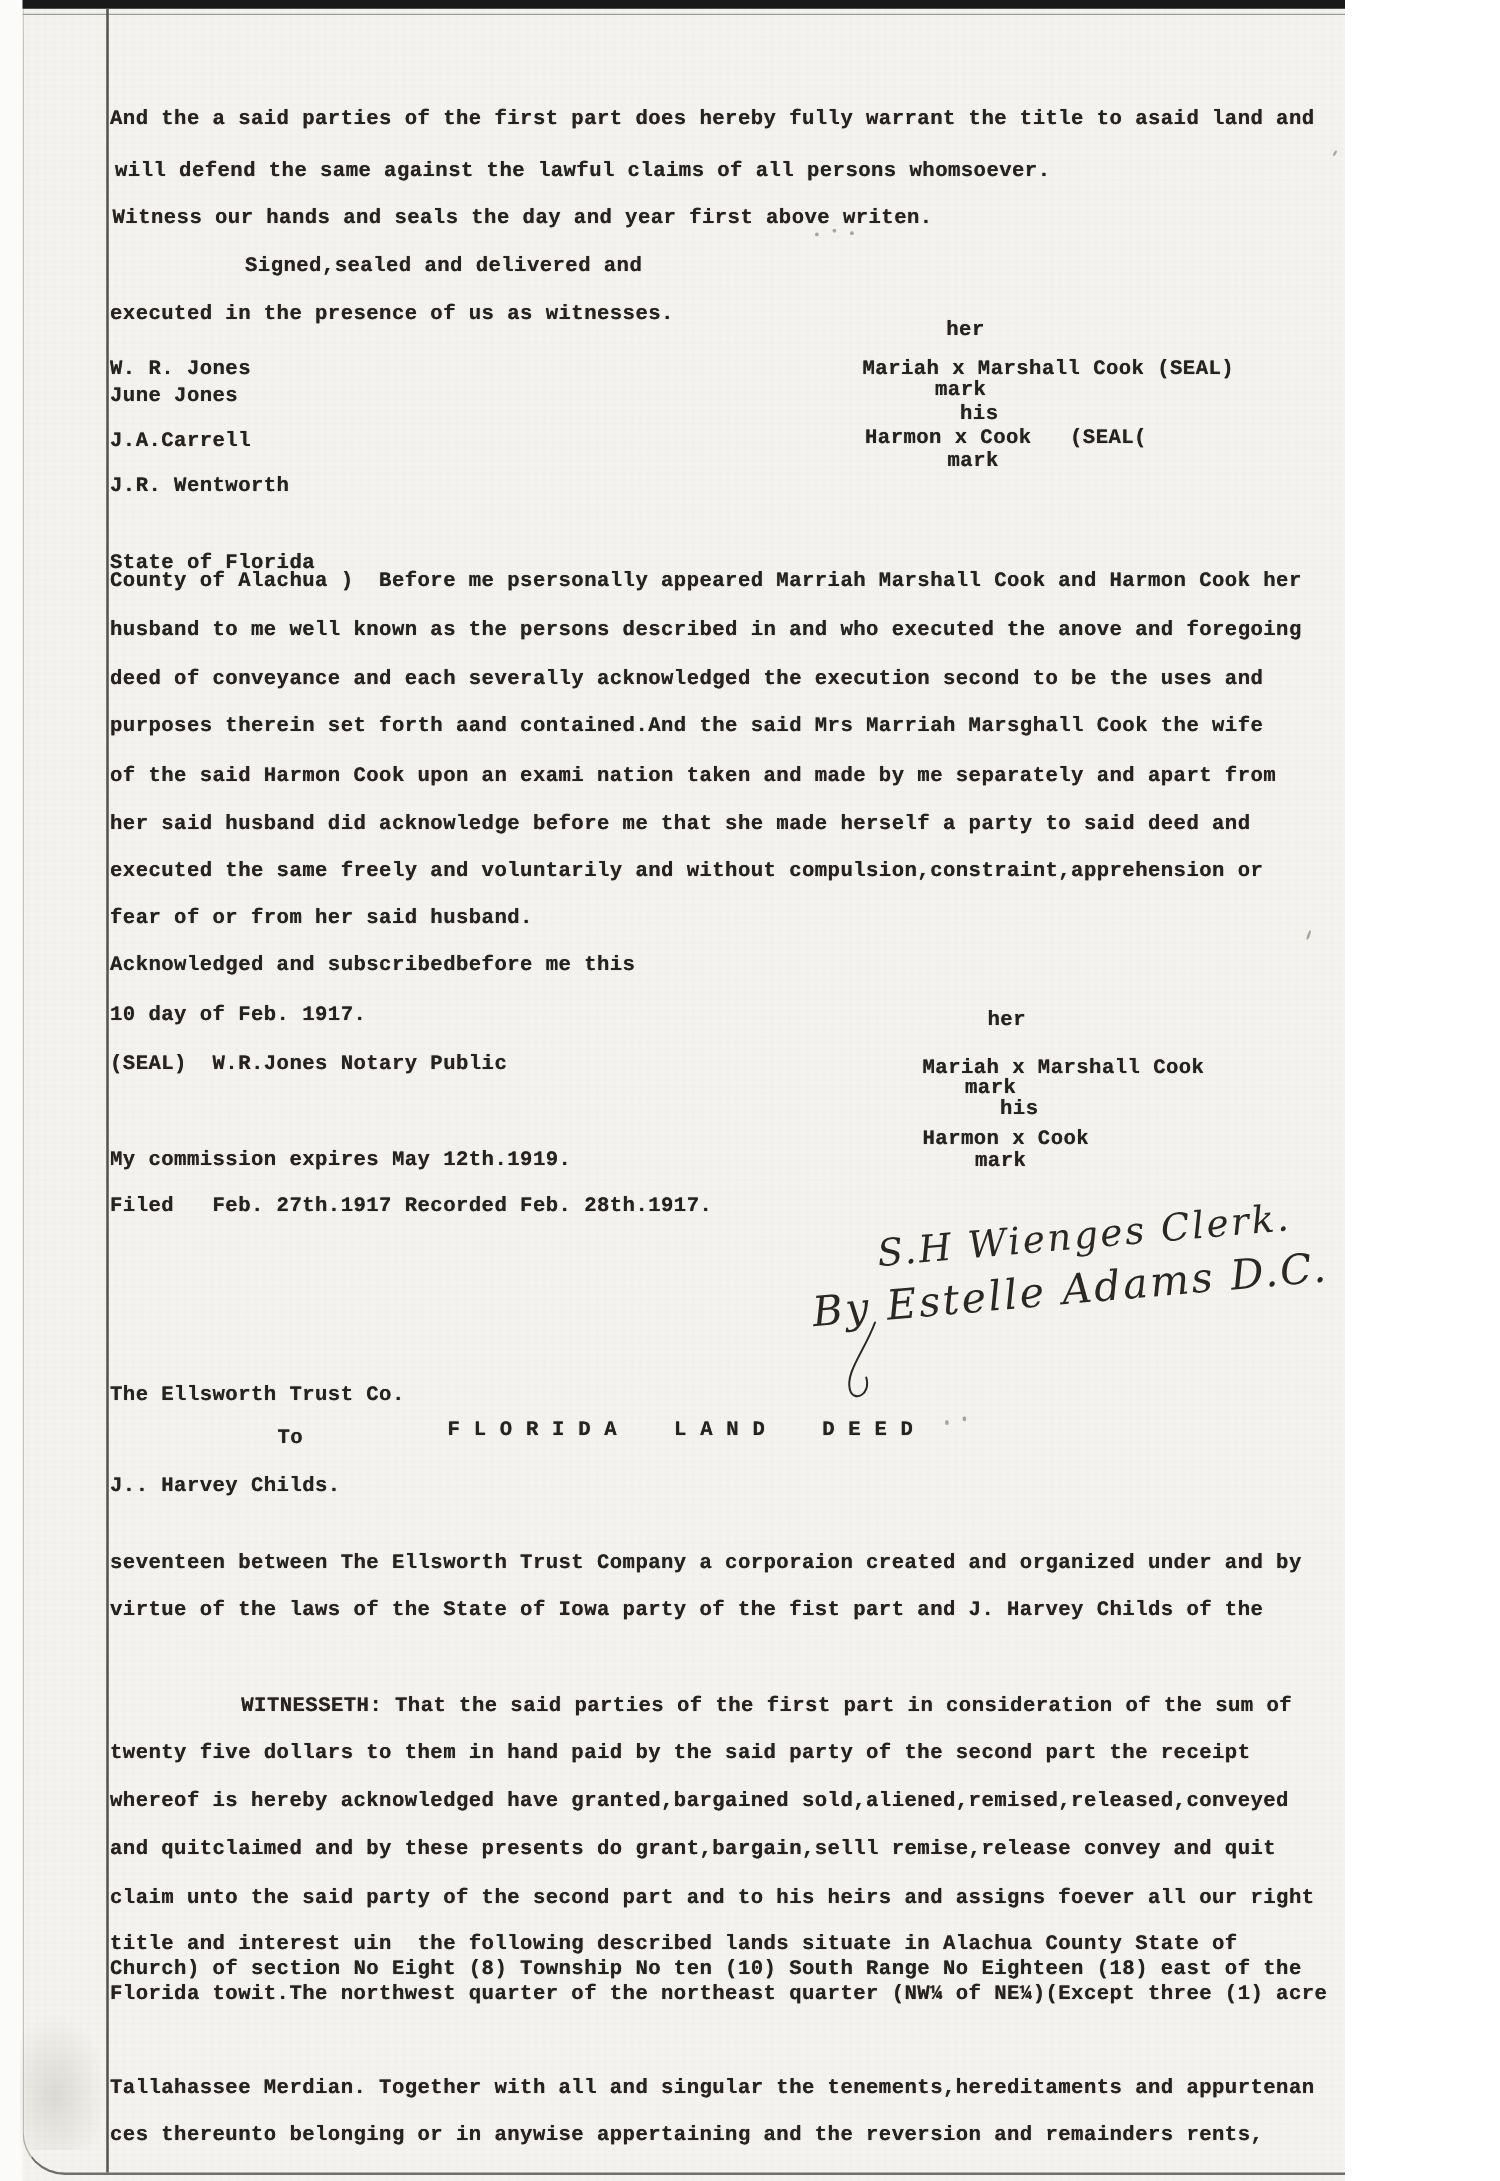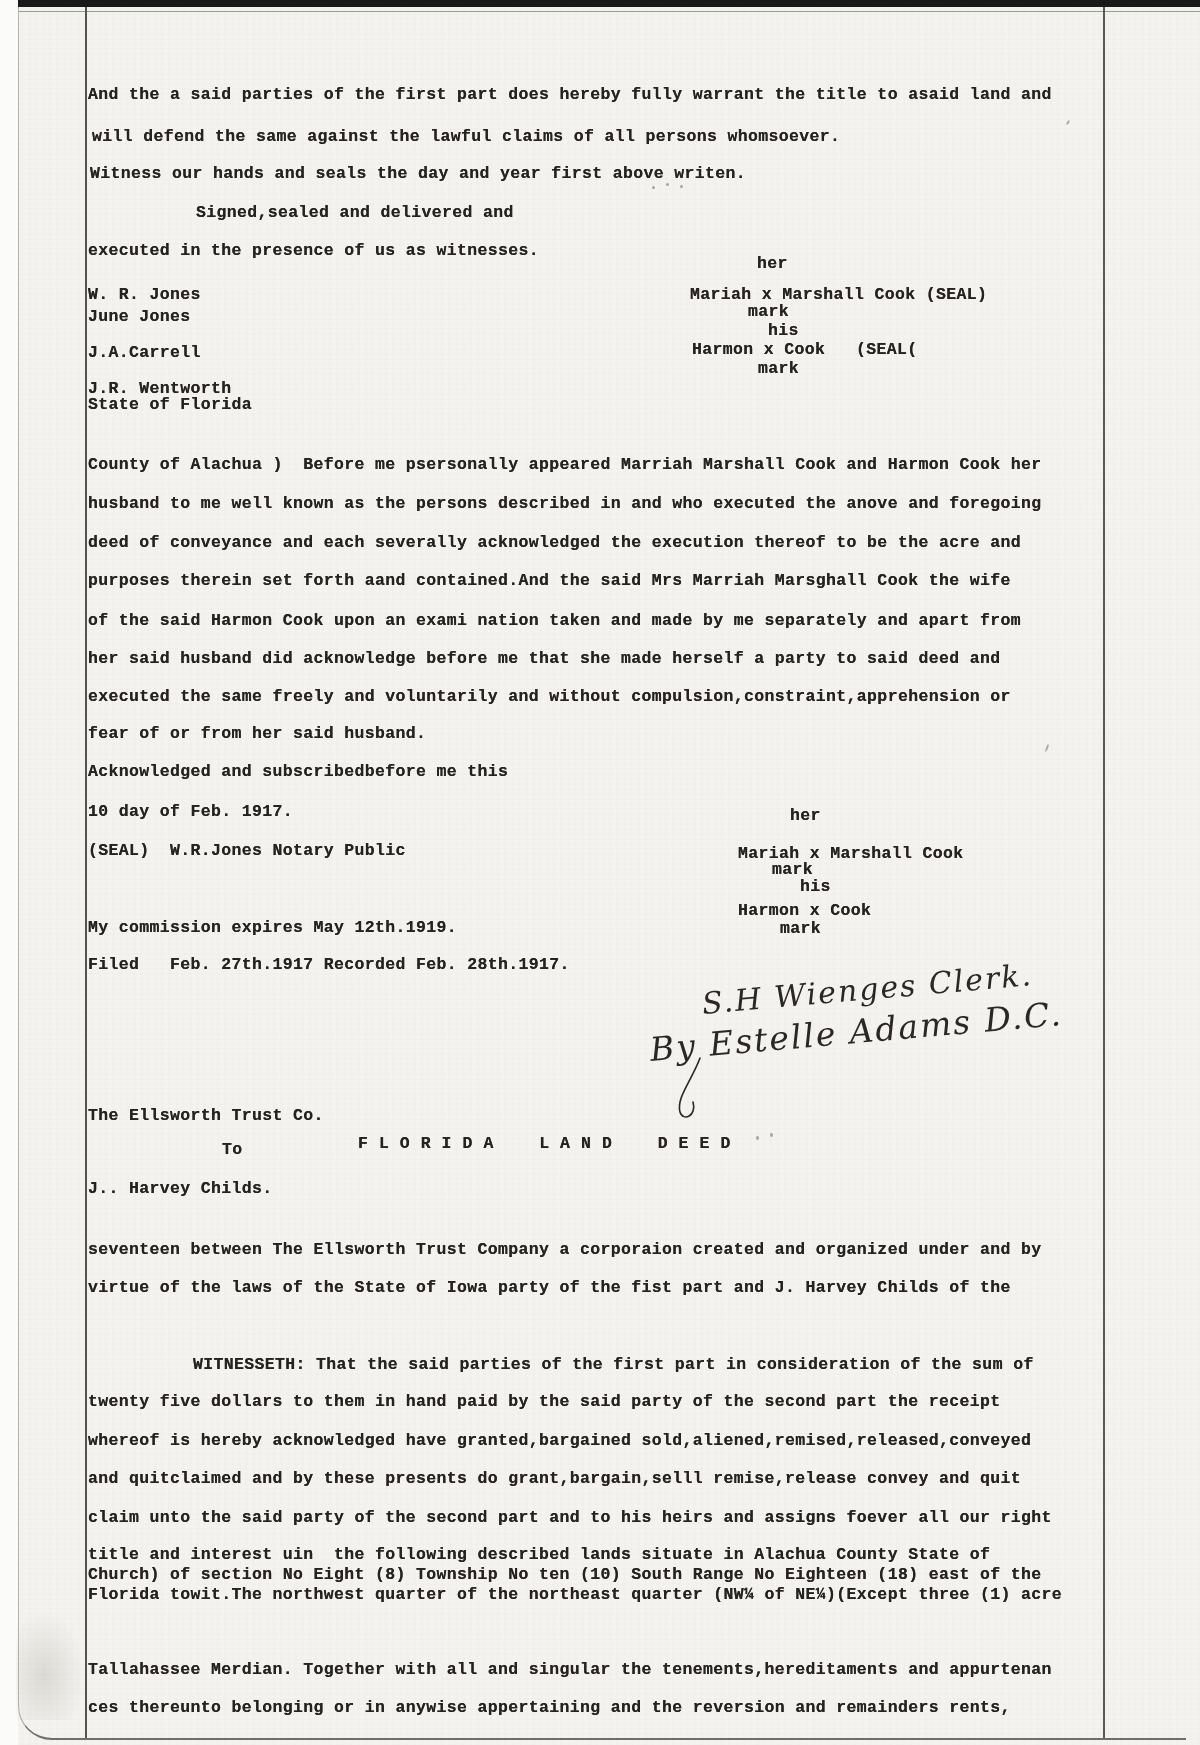--- a/index.html
+++ b/index.html
@@ -1,18 +1,18 @@
 <!DOCTYPE html>
 <html><head>
 <meta charset="utf-8">
 <style>
   html,body{margin:0;padding:0;background:#ffffff;}
   .page{
     position:relative;
-    width:1200px;height:1745px;
+    width:1076px;height:1745px;
     background:#f4f3ef;
     background-image:repeating-linear-gradient(0deg, rgba(90,85,75,0.012) 0 2px, transparent 2px 5px),
                      repeating-linear-gradient(90deg, rgba(90,85,75,0.010) 0 3px, transparent 3px 7px);
     overflow:hidden;
     font-family:"Liberation Mono", monospace;
   }
   .edge-strip{position:absolute;left:0;top:0;width:18px;height:1745px;background:#fbfbf9;}
   .top-band{position:absolute;left:18px;top:0;width:1182px;height:7px;background:#191919;}
   .top-thin-line{position:absolute;left:18px;top:11px;width:1182px;height:1px;background:#9a9a96;}
   .outer-border{
@@ -80,24 +80,24 @@
   <div class="tw" style="left:88px;top:343px">J.A.Carrell</div>
   <div class="tw" style="left:88px;top:379px">J.R. Wentworth</div>
 
   <div class="tw" style="left:757px;top:254px">her</div>
   <div class="tw" style="left:690px;top:285px">Mariah x Marshall Cook (SEAL)</div>
   <div class="tw" style="left:748px;top:302px">mark</div>
   <div class="tw" style="left:768px;top:321px">his</div>
   <div class="tw" style="left:692px;top:340px">Harmon x Cook   (SEAL(</div>
   <div class="tw" style="left:758px;top:359px">mark</div>
 
-  <div class="tw" style="left:88px;top:395px">State of Florida</div>
+  <div class="tw" style="left:88px;top:440px">State of Florida</div>
   <div class="tw" style="left:88px;top:455px">County of Alachua )  Before me psersonally appeared Marriah Marshall Cook and Harmon Cook her</div>
   <div class="tw" style="left:88px;top:494px">husband to me well known as the persons described in and who executed the anove and foregoing</div>
-  <div class="tw" style="left:88px;top:533px">deed of conveyance and each severally acknowledged the execution thereof to be the acre and</div>
+  <div class="tw" style="left:88px;top:533px">deed of conveyance and each severally acknowledged the execution second to be the uses and</div>
   <div class="tw" style="left:88px;top:571px">purposes therein set forth aand contained.And the said Mrs Marriah Marsghall Cook the wife</div>
   <div class="tw" style="left:88px;top:611px">of the said Harmon Cook upon an exami nation taken and made by me separately and apart from</div>
   <div class="tw" style="left:88px;top:649px">her said husband did acknowledge before me that she made herself a party to said deed and</div>
   <div class="tw" style="left:88px;top:687px">executed the same freely and voluntarily and without compulsion,constraint,apprehension or</div>
   <div class="tw" style="left:88px;top:724px">fear of or from her said husband.</div>
   <div class="tw" style="left:88px;top:762px">Acknowledged and subscribedbefore me this</div>
   <div class="tw" style="left:88px;top:802px">10 day of Feb. 1917.</div>
   <div class="tw" style="left:88px;top:841px">(SEAL)  W.R.Jones Notary Public</div>
   <div class="tw" style="left:88px;top:918px">My commission expires May 12th.1919.</div>
   <div class="tw" style="left:88px;top:955px">Filed   Feb. 27th.1917 Recorded Feb. 28th.1917.</div>

